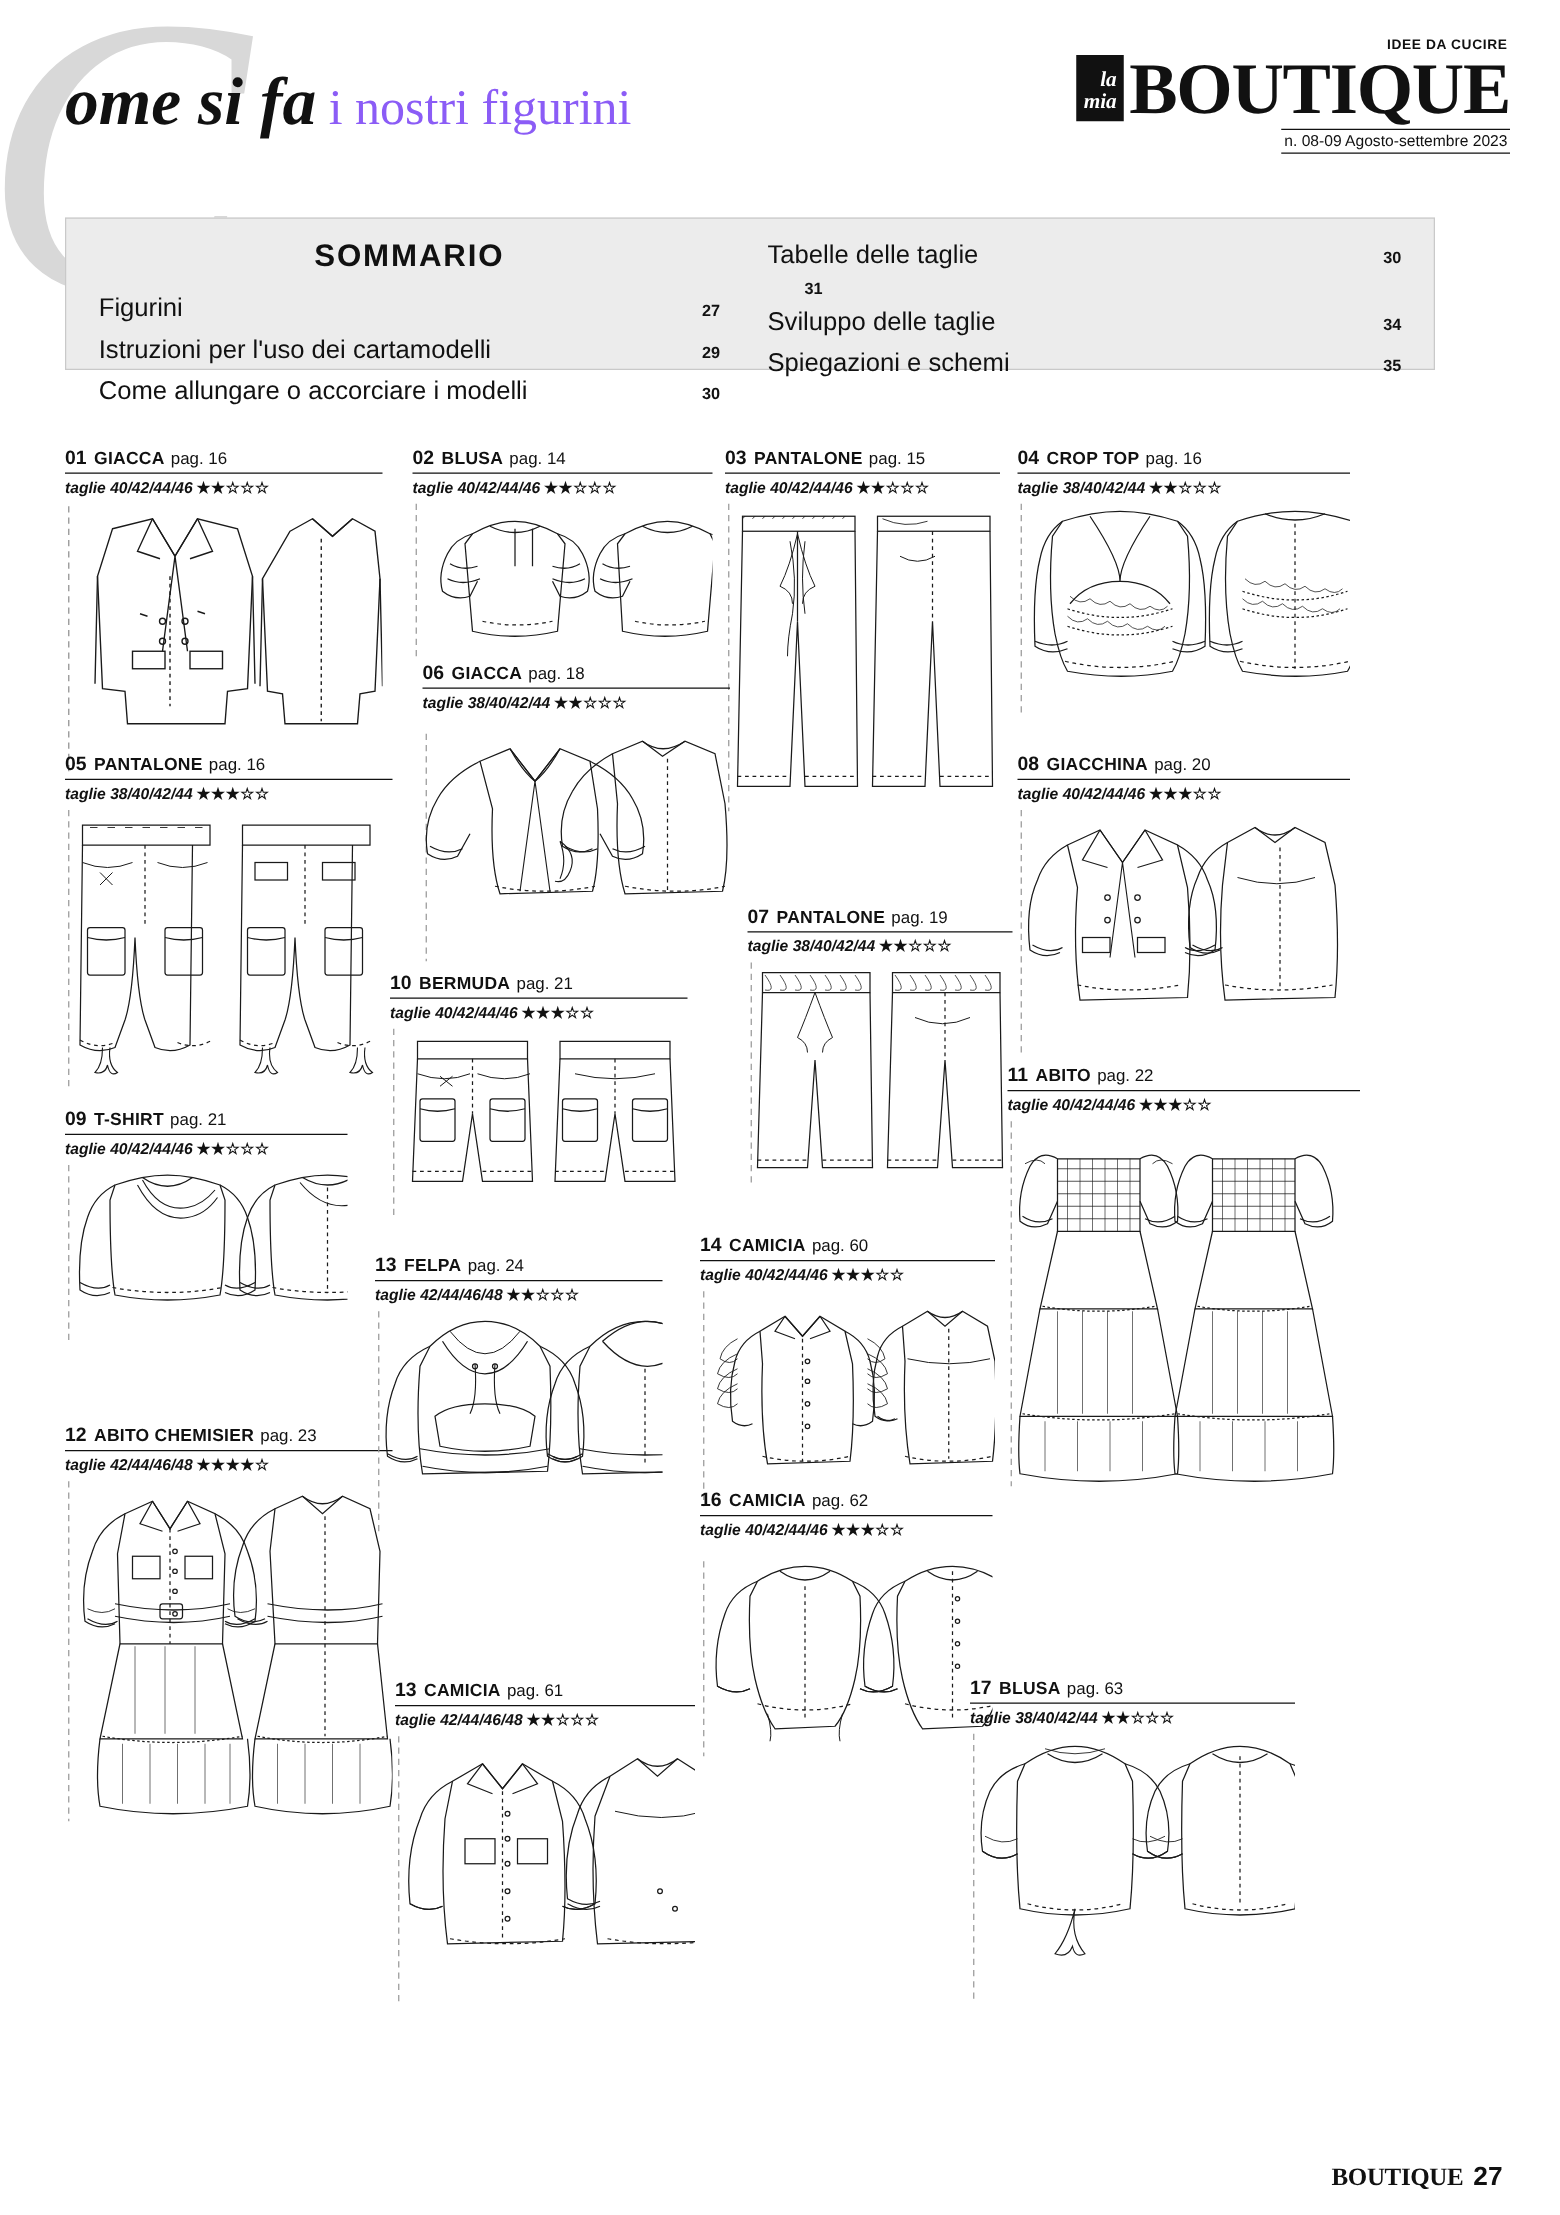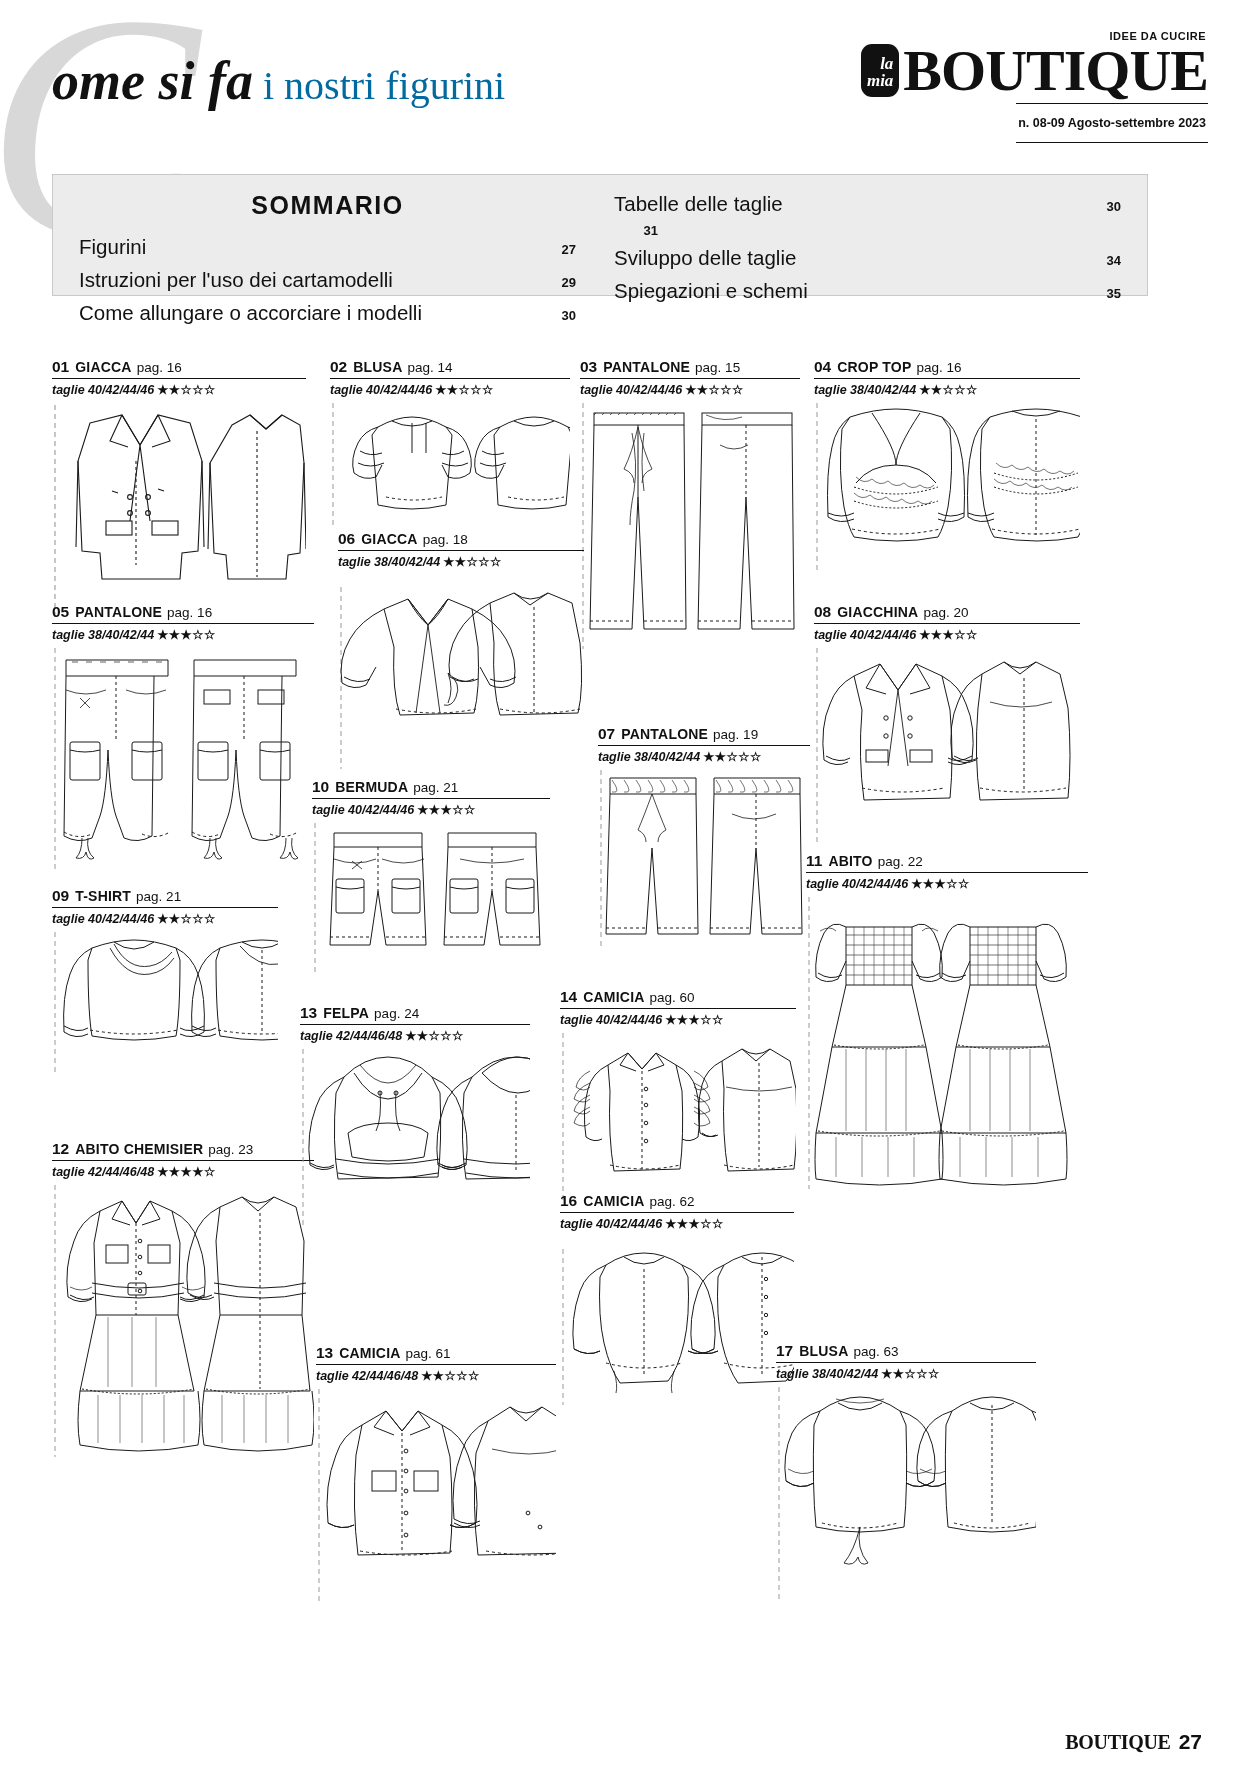--- a/index.html
+++ b/index.html
@@ -39,21 +39,21 @@
   .title-main {
     font-family: "Liberation Serif", serif;
     font-style: italic;
     font-weight: 700;
     font-size: 54px;
     color: #111;
   }
   .title-sub {
     font-family: "Liberation Serif", serif;
     font-size: 40px;
-    color: #0369a1;
+    color: #8b5cf6;
     margin-left: 10px;
   }
 
   .brand {
     position: absolute;
     right: 40px;
     top: 30px;
     width: 300px;
     text-align: right;
   }
@@ -75,38 +75,37 @@
     background: #111;
     color: #fff;
     font-family: "Liberation Serif", serif;
     font-style: italic;
     font-weight: 700;
     font-size: 17px;
     line-height: 1;
     padding: 10px 6px 8px 6px;
     display: flex;
     align-items: flex-end;
-    border-radius: 11px;
   }
   .brand-name {
     font-family: "Liberation Serif", serif;
     font-weight: 700;
     font-size: 58px;
     line-height: .92;
     letter-spacing: -1px;
     color: #111;
   }
   .brand-issue {
     margin-top: 6px;
     font-size: 12.5px;
-    font-weight: 700;
+    font-weight: 400;
     color: #111;
     border-top: 1px solid #111;
     border-bottom: 1px solid #111;
-    padding: 12px 2px;
+    padding: 2px 2px;
     display: inline-block;
   }
 
   
   .sommario {
     position: absolute;
     left: 52px;
     top: 174px;
     width: 1096px;
     height: 122px;

